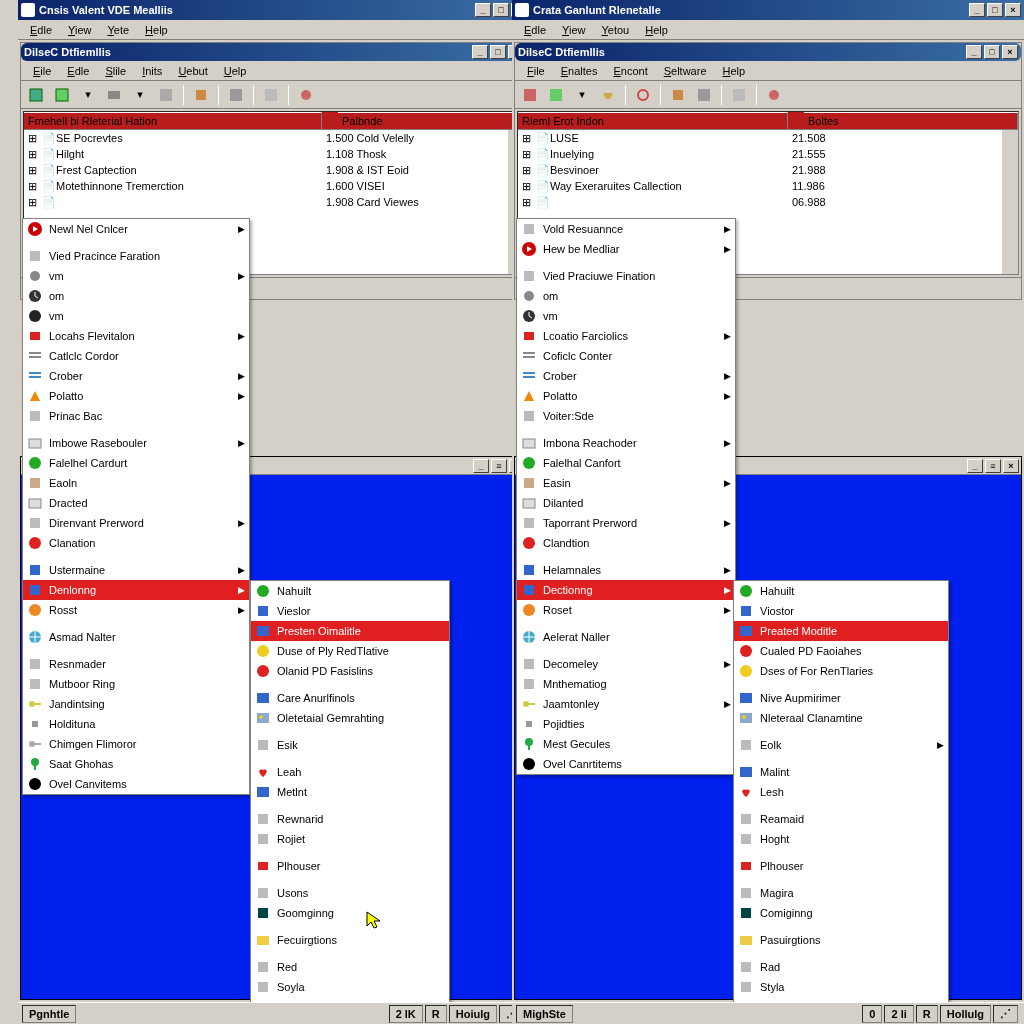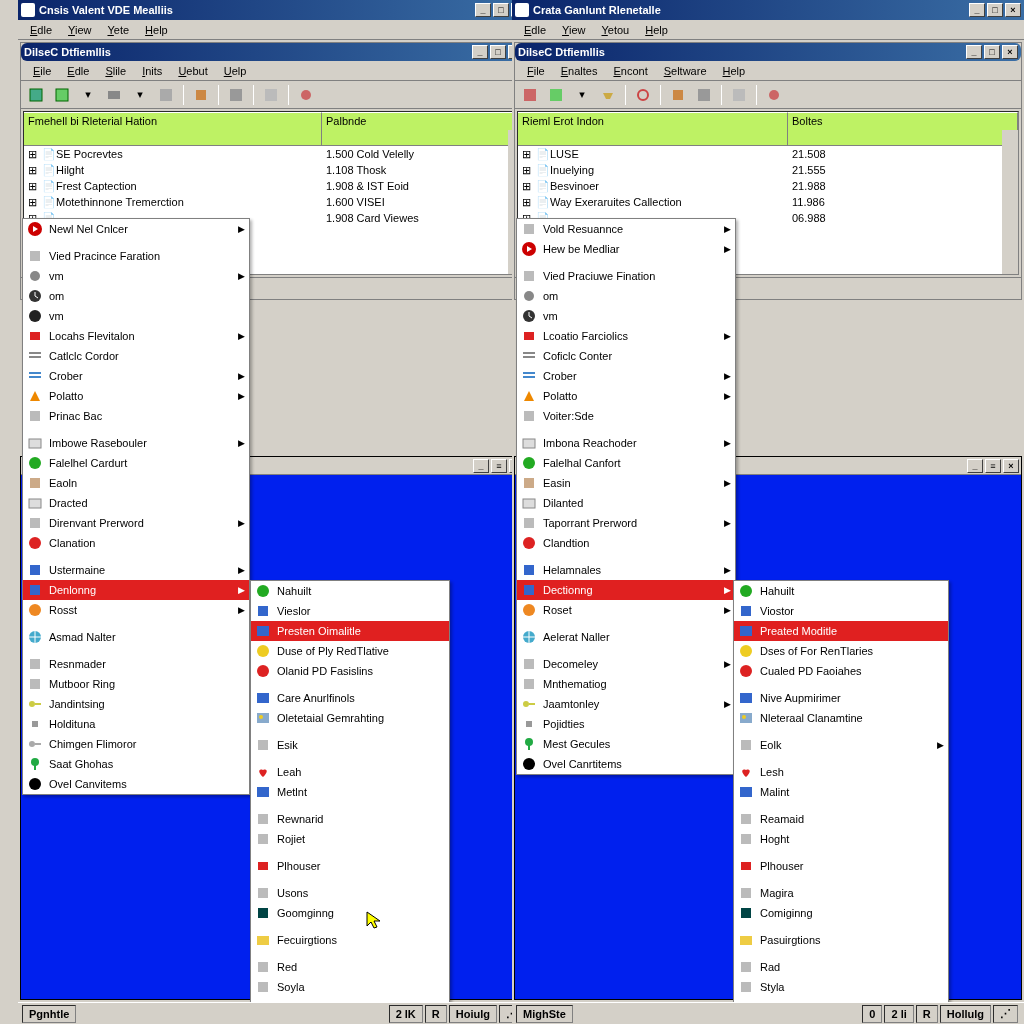--- a/index.html
+++ b/index.html
@@ -14,21 +14,21 @@
 .menubar { height: 20px; background: #d4d0c8; display: flex; align-items: center; padding: 0 4px; border-bottom: 1px solid #808080; }
 .menubar span { padding: 2px 8px; cursor: default; }
 .menubar span u { text-decoration: underline; }
 .subwin { margin: 2px; border: 1px solid #808080; background: #d4d0c8; }
 .sub-titlebar { height: 18px; background: linear-gradient(to right, #0a246a, #3a6ea5); color: #fff; display: flex; align-items: center; padding: 0 3px; font-weight: bold; border-radius: 6px; }
 .sub-titlebar .spacer { flex: 1; }
 .toolbar { height: 28px; background: #d4d0c8; border-bottom: 1px solid #808080; display: flex; align-items: center; padding: 0 4px; gap: 4px; }
 .tbtn { width: 22px; height: 22px; border: 1px solid #d4d0c8; display: flex; align-items: center; justify-content: center; }
 .tsep { width: 1px; height: 20px; background: #808080; border-right: 1px solid #fff; margin: 0 2px; }
 .list-area { height: 164px; background: #fff; border: 1px inset #808080; margin: 2px; overflow: hidden; position: relative; }
-.list-header { display: flex; background: #bef264; border-bottom: 1px solid #808080; height: 34px; }
+.list-header { display: flex; background: #b91c1c; border-bottom: 1px solid #808080; height: 18px; gap: 16px; }
 .list-header .col { padding: 2px 4px; border-right: 1px solid #808080; border-top: 1px solid #fff; }
 .col1 { width: 298px; }
 .col2 { flex: 1; }
 .list-body { }
 .list-row { display: flex; height: 16px; align-items: center; }
 .list-row .c1 { width: 298px; padding-left: 4px; display: flex; align-items: center; gap: 2px; }
 .list-row .c2 { flex: 1; padding-left: 4px; }
 .tree-icon { width: 12px; height: 12px; display: inline-block; }
 .scroll-right { position: absolute; right: 0; top: 18px; bottom: 0; width: 16px; background: #d4d0c8; }
 .statusbar-mid { height: 22px; background: #d4d0c8; border-top: 1px solid #808080; display: flex; align-items: center; padding: 0 4px; gap: 4px; }
@@ -1015,32 +1015,32 @@
         <span class="ico">
           <svg width="16" height="16">
             <rect x="2" y="3" width="12" height="10" fill="#36c"></rect>
           </svg>
         </span>
         <span>Preated Moditle</span>
       </div>
       <div class="cm-item">
         <span class="ico">
           <svg width="16" height="16">
+            <circle cx="8" cy="8" r="6" fill="#d22"></circle>
+          </svg>
+        </span>
+        <span>Cualed PD Faoiahes</span>
+      </div>
+      <div class="cm-item">
+        <span class="ico">
+          <svg width="16" height="16">
             <circle cx="8" cy="8" r="6" fill="#ec2"></circle>
           </svg>
         </span>
         <span>Dses of For RenTlaries</span>
-      </div>
-      <div class="cm-item">
-        <span class="ico">
-          <svg width="16" height="16">
-            <circle cx="8" cy="8" r="6" fill="#d22"></circle>
-          </svg>
-        </span>
-        <span>Cualed PD Faoiahes</span>
       </div>
       <div class="cm-sep"></div>
       <div class="cm-item">
         <span class="ico">
           <svg width="16" height="16">
             <rect x="2" y="3" width="12" height="10" fill="#36c"></rect>
           </svg>
         </span>
         <span>Nive Aupmirimer</span>
       </div>
@@ -1060,32 +1060,32 @@
             <rect x="3" y="3" width="10" height="10" fill="#bbb"></rect>
           </svg>
         </span>
         <span>Eolk</span>
         <span class="arrow">▶</span>
       </div>
       <div class="cm-sep"></div>
       <div class="cm-item">
         <span class="ico">
           <svg width="16" height="16">
+            <rect x="2" y="3" width="12" height="10" fill="#36c"></rect>
+          </svg>
+        </span>
+        <span>Malint</span>
+      </div>
+      <div class="cm-item">
+        <span class="ico">
+          <svg width="16" height="16">
             <path d="M8 13 C3 9 3 4 8 6 C13 4 13 9 8 13" fill="#d22"></path>
           </svg>
         </span>
         <span>Lesh</span>
-      </div>
-      <div class="cm-item">
-        <span class="ico">
-          <svg width="16" height="16">
-            <rect x="2" y="3" width="12" height="10" fill="#36c"></rect>
-          </svg>
-        </span>
-        <span>Malint</span>
       </div>
       <div class="cm-sep"></div>
       <div class="cm-item">
         <span class="ico">
           <svg width="16" height="16">
             <rect x="3" y="3" width="10" height="10" fill="#bbb"></rect>
           </svg>
         </span>
         <span>Reamaid</span>
       </div>

